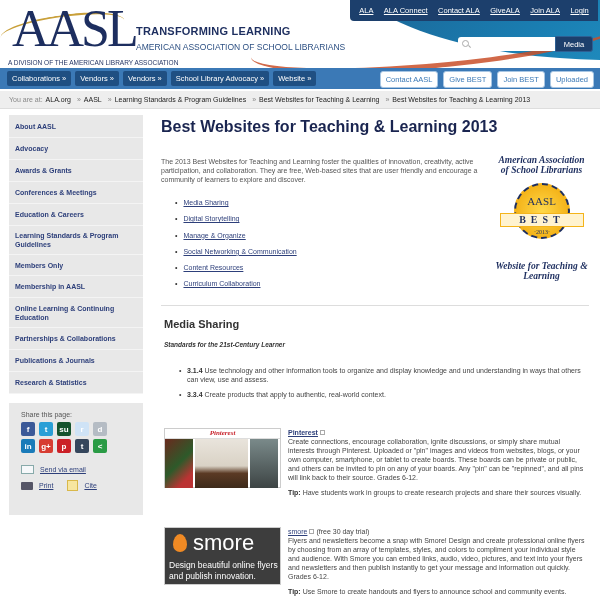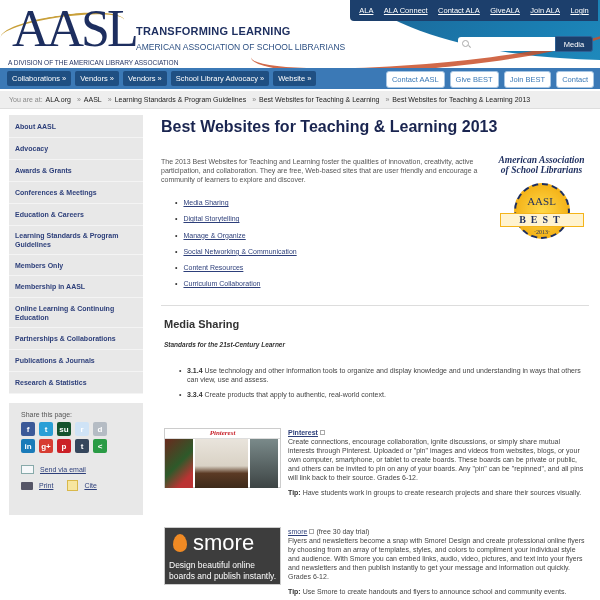--- a/index.html
+++ b/index.html
@@ -118,21 +118,21 @@
 <div class="nav">
   <span class="nav-btn">Collaborations »</span>
   <span class="nav-btn">Vendors »</span>
   <span class="nav-btn">Vendors »</span>
   <span class="nav-btn">School Library Advocacy »</span>
   <span class="nav-btn">Website »</span>
   <div class="nav-right">
     <span class="pill">Contact AASL</span>
     <span class="pill">Give BEST</span>
     <span class="pill">Join BEST</span>
-    <span class="pill">Contact</span>
+    <span class="pill">Uploaded</span>
   </div>
 </div>
 
 <div class="breadcrumb">
   <span class="label">You are at:</span>
   <a>ALA.org</a>
   <span class="sep">»</span>
   <a>AASL</a>
   <span class="sep">»</span>
   <a>Learning Standards &amp; Program Guidelines</a>
@@ -208,20 +208,21 @@
         <a>Curriculum Collaboration</a>
       </li>
     </ul>
 
   <div class="badge">
     <div class="badge-top">American Association of School Librarians</div>
     <div class="badge-seal"></div>
     <div class="badge-aasl">AASL</div>
     <div class="badge-ribbon">BEST</div>
     <div class="badge-year">·2013·</div>
+    <div class="badge-bottom">Website for Teaching &amp; Learning</div>
   </div>
 
   <div class="divider"></div>
   <h2 class="sec-title">Media Sharing</h2>
   <div class="sec-sub">Standards for the 21st-Century Learner</div>
   <ul class="std-list">
     <li><b>3.1.4</b> <span>Use technology and other information tools to organize and display knowledge and und understanding in ways that others can view, use and assess.</span></li>
     <li><b>3.3.4</b> <span>Create products that apply to authentic, real-world context.</span></li>
   </ul>
 
@@ -238,21 +239,21 @@
       <a>Pinterest</a><span class="ext"></span><br>
       <span>Create connections, encourage collaboration, ignite discussions, or simply share mutual interests through Pinterest. Uploaded or "pin" images and videos from websites, blogs, or your own computer, smartphone, or tablet to create boards. These boards can be private or public, and others can be invited to pin on any of your boards. Any "pin" can be "repinned", and all pins will link back to their source. Grades 6-12.</span>
       <div class="tip"><b>Tip:</b> <span>Have students work in groups to create research projects and share their sources visually.</span></div>
     </div>
   </div>
 
   <div class="entry" style="top:417px">
     <div class="thumb smore-thumb">
       <div class="smore-flame"></div>
       <div class="smore-word">smore</div>
-      <div class="smore-tag">Design beautiful online boards and publish instantly.</div>
+      <div class="smore-tag">Design beautiful online flyers and publish innovation.</div>
     </div>
     <div class="body">
       <a style="font-weight:normal">smore</a><span class="ext"></span> <span>(free 30 day trial)</span><br>
       <span>Flyers and newsletters become a snap with Smore! Design and create professional online flyers by choosing from an array of templates, styles, and colors to compliment your individual style and audience. With Smore you can embed links, audio, video, pictures, and text into your flyers and newsletters and then publish instantly to get your message and information out quickly. Grades 6-12.</span>
       <div class="tip"><b>Tip:</b> <span>Use Smore to create handouts and flyers to announce school and community events.</span></div>
     </div>
   </div>
 </div>
 
 </body></html>

